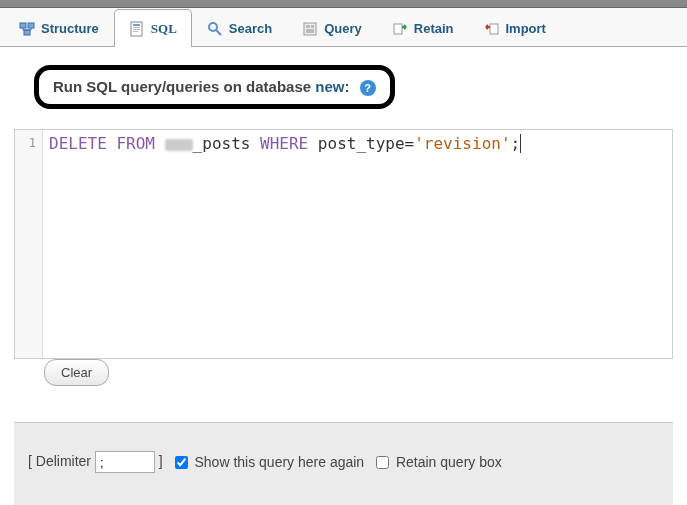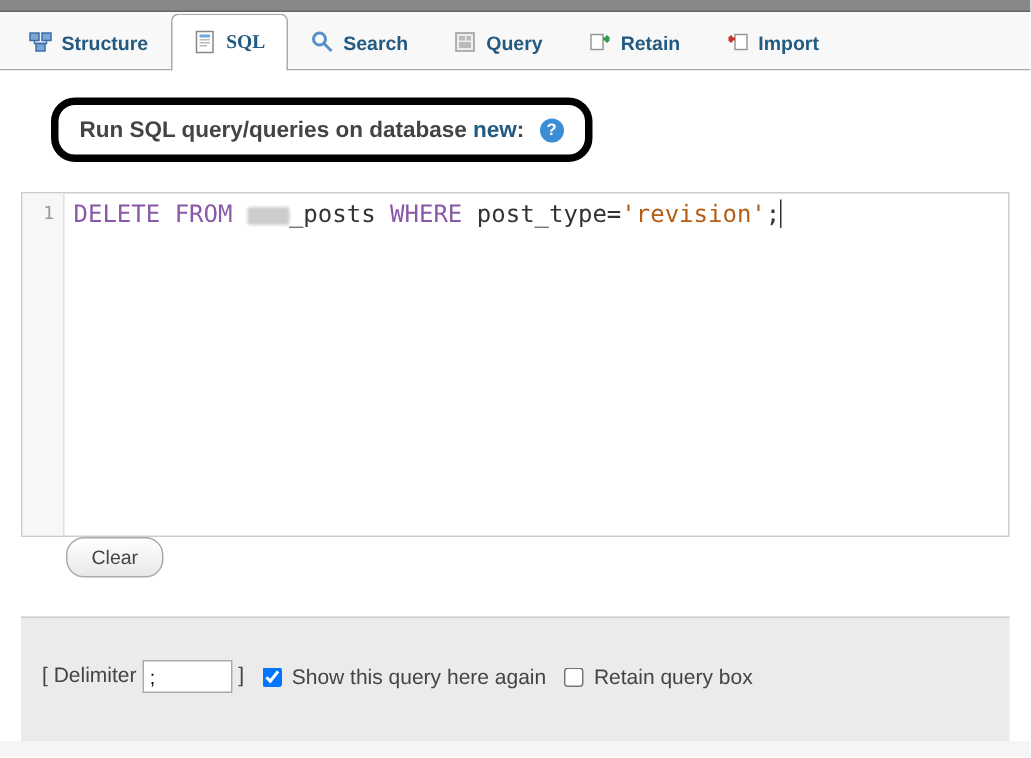--- a/index.html
+++ b/index.html
@@ -18,21 +18,20 @@
     background: #888;
     border-bottom: 1px solid #666;
   }
   .tabbar {
     background: #f8f8f8;
     border-bottom: 1px solid #aaa;
     display: flex;
     height: 39px;
     padding-left: 4px;
     padding-top: 0;
-    align-items: center;
   }
   .tab {
     display: flex;
     align-items: center;
     gap: 6px;
     padding: 0 14px;
     border: 1px solid transparent;
     border-bottom: none;
     color: #235a81;
     font-weight: bold;
@@ -127,21 +126,21 @@
     border: 1px solid #aaa;
     border-radius: 12px;
     background: linear-gradient(#fff, #e8e8e8);
     color: #444;
     font-size: 13px;
     cursor: pointer;
   }
   .bottom-panel {
     background: #ebebeb;
     border-top: 1px solid #ccc;
-    margin-top: 26px;
+    margin-top: 36px;
     padding: 28px 14px 32px 14px;
     font-size: 14px;
     color: #444;
   }
   .bottom-panel input[type="text"] {
     width: 60px;
     height: 22px;
     border: 1px solid #aaa;
     padding: 2px 4px;
     font-size: 13px;

